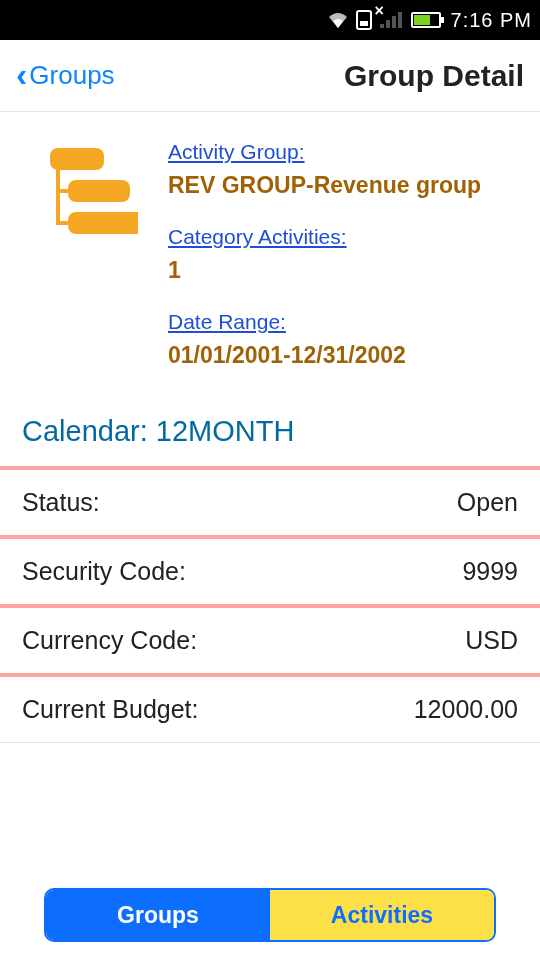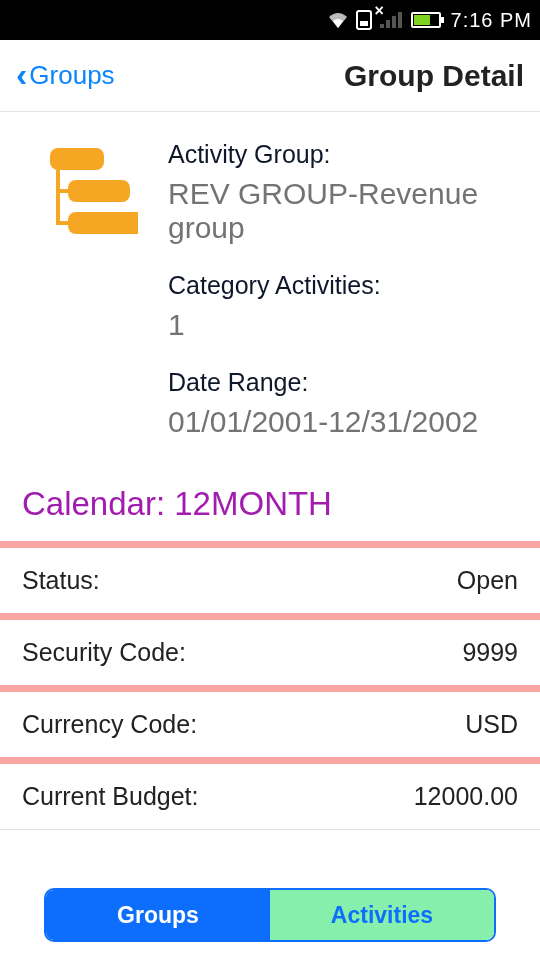--- a/index.html
+++ b/index.html
@@ -7,34 +7,34 @@
   .statusbar { height: 40px; background: #000; color: #fff; display: flex; align-items: center; justify-content: flex-end; padding: 0 8px; font-size: 20px; letter-spacing: 1px; gap: 6px; }
   .statusbar .ico { display: inline-flex; align-items: center; justify-content: center; }
   .app { height: 920px; display: flex; flex-direction: column; }
   .navbar { height: 72px; display: flex; align-items: center; padding: 0 16px; border-bottom: 1px solid #e5e5e5; }
   .back { display: flex; align-items: center; color: #0a84ff; font-size: 26px; font-weight: 400; gap: 2px; }
   .back .chev { font-size: 34px; font-weight: 600; line-height: 1; margin-top: -4px; }
   .title { flex: 1; text-align: right; font-size: 30px; font-weight: 700; color: #222; margin-left: -100px; }
   .hero { display: flex; padding: 28px 22px 20px 28px; }
   .hero-icon { width: 140px; flex: 0 0 140px; padding-top: 4px; }
   .hero-fields { flex: 1; }
-  .lbl { color: #0f172a; font-size: 25px; margin-bottom: 8px; }
-  .val { color: #737373; font-size: 30px; font-weight: 400; margin-bottom: 26px; }
-  .cal-row { padding: 10px 22px 18px 22px; font-size: 33px; color: #a21caf; }
+  .lbl { color: #1d4ed8; font-size: 21px; margin-bottom: 8px; text-decoration: underline; }
+  .val { color: #a16207; font-size: 23px; font-weight: 700; margin-bottom: 26px; }
+  .cal-row { padding: 10px 22px 18px 22px; font-size: 29px; color: #0369a1; }
   .cal-row .k { margin-right: 0; }
   .list { }
-  .row { display: flex; justify-content: space-between; align-items: flex-start; padding: 18px 22px; font-size: 25px; color: #222; border-top: 7px solid #fca5a5; }
+  .row { display: flex; justify-content: space-between; align-items: flex-start; padding: 18px 22px; font-size: 25px; color: #222; border-top: 4px solid #fca5a5; }
   .row:last-child { border-bottom: 1px solid #e2e2e2; }
   .row .v { font-weight: 400; }
   .spacer { flex: 1; }
   .tabbar { padding: 0 44px 18px 44px; }
   .segmented { display: flex; border: 2px solid #0d6efd; border-radius: 10px; overflow: hidden; height: 54px; }
   .seg { flex: 1; display: flex; align-items: center; justify-content: center; font-size: 23px; font-weight: 700; }
   .seg.active { background: #0d6efd; color: #fff; }
-  .seg.inactive { background: #86efac; color: #0d6efd; text-align: right; }
+  .seg.inactive { background: #fde047; color: #0d6efd; text-align: right; }
 </style>
 </head>
 <body>
 
 <div class="statusbar">
   <span class="ico">
     <svg width="22" height="18" viewBox="0 0 22 18">
         <path d="M11 17 L2 6 Q11 -2 20 6 Z" fill="#bbb"></path>
         <path d="M11 17 L6 10 Q11 6 16 10 Z" fill="#fff"></path>
       </svg>

